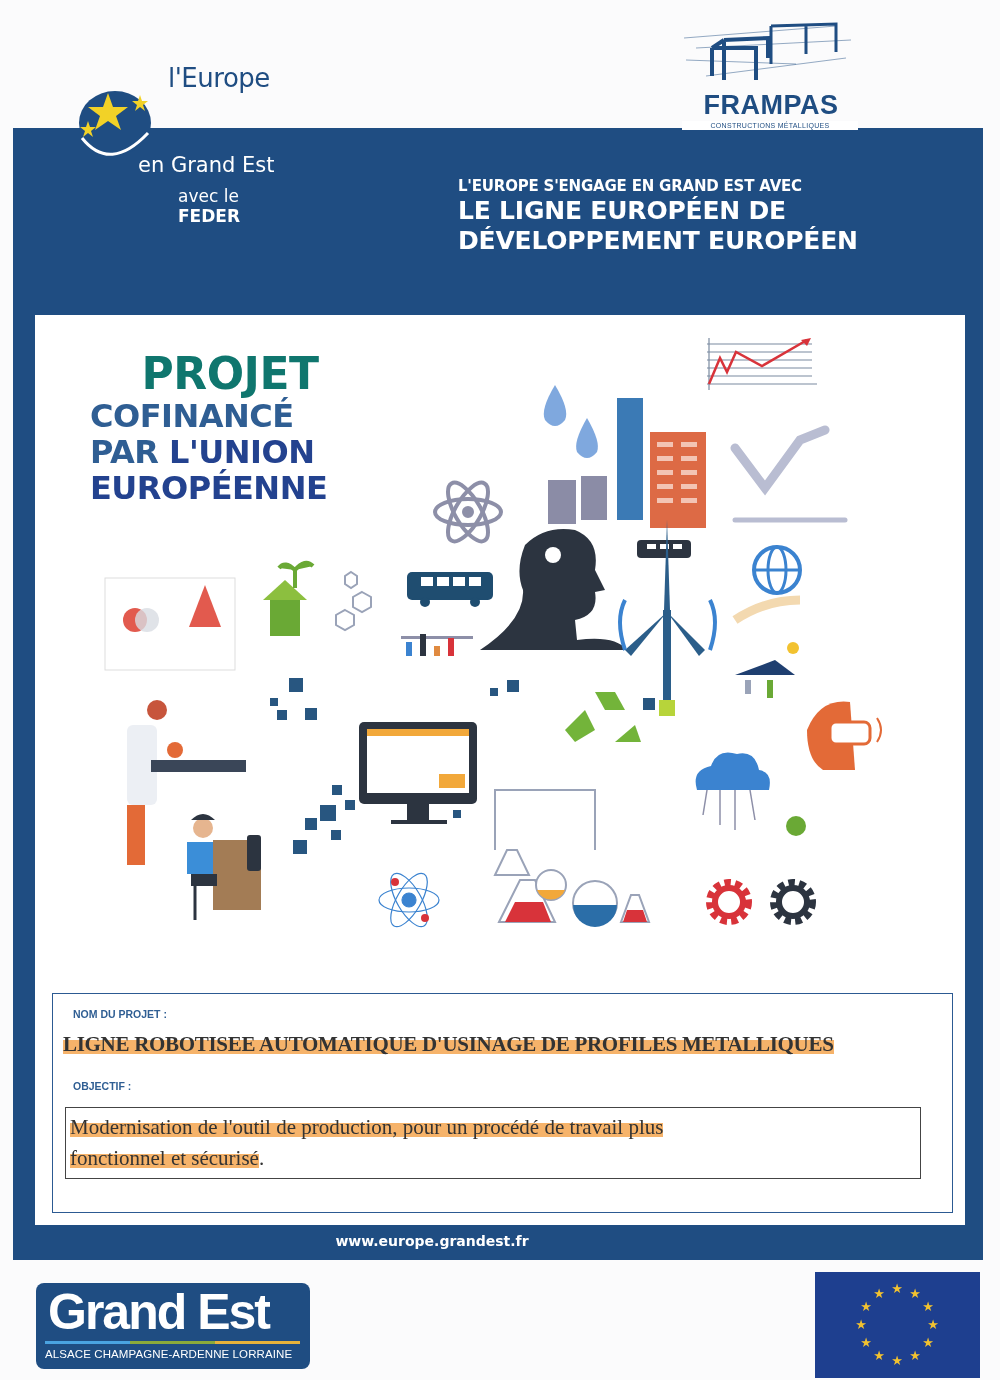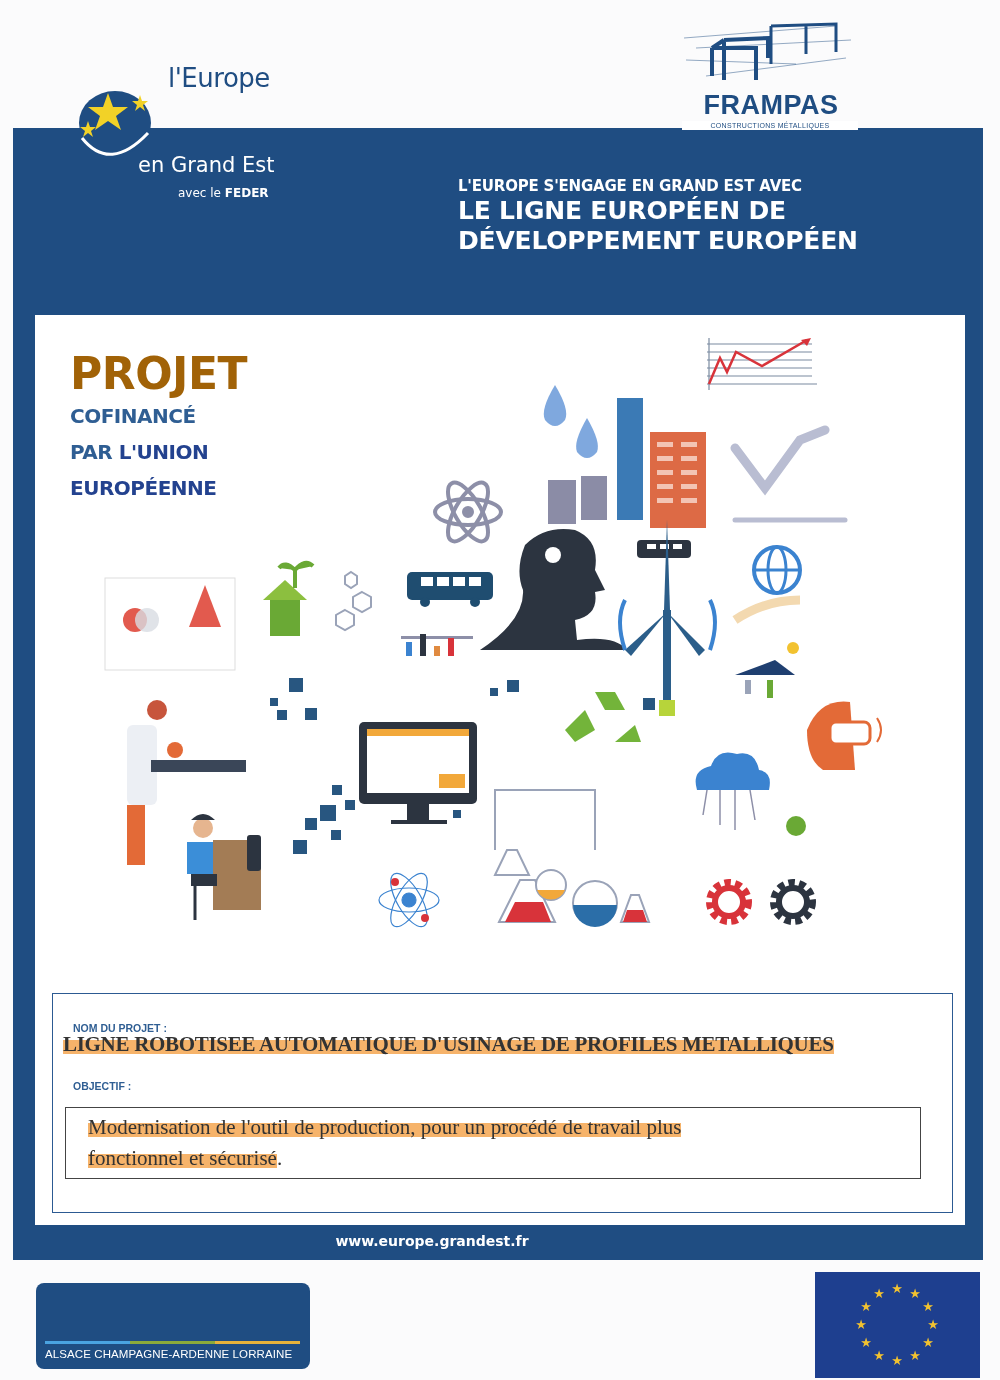--- a/index.html
+++ b/index.html
@@ -7,41 +7,41 @@
   .abs { position:absolute; }
   
   #blue-panel { left:13px; top:128px; width:970px; height:1132px; background:#1f4d82; }
   #white-panel { left:35px; top:315px; width:930px; height:910px; background:#ffffff; }
   
   #europe-logo { left:50px; top:55px; width:240px; height:150px; }
   .logo-europe { position:absolute; left:118px; top:8px; font-size:26px; color:#1f4d82; font-family:"DejaVu Sans", sans-serif; letter-spacing:-0.5px; }
   .logo-sengage { position:absolute; left:4px; top:34px; font-size:46px; color:#1f4d82; font-family:"DejaVu Sans", sans-serif; letter-spacing:-2px; line-height:1; }
   .logo-sengage span.white { color:#ffffff; }
   .logo-grandest { position:absolute; left:88px; top:98px; font-size:21px; color:#ffffff; font-weight:500; }
-  .logo-feder { position:absolute; left:128px; top:131px; font-size:12px; color:#ffffff; }
+  .logo-feder { position:absolute; left:128px; top:131px; font-size:17px; color:#ffffff; }
   .logo-feder b { font-weight:bold; }
   
   #frampas-logo { left:676px; top:18px; width:190px; height:115px; }
   .frampas-name { position:absolute; left:0; top:72px; width:190px; text-align:center; font-family:"Liberation Sans", sans-serif; font-weight:bold; font-size:27px; color:#1f4d82; letter-spacing:0.5px; }
   .frampas-sub { position:absolute; left:6px; top:103px; width:176px; text-align:center; font-family:"Liberation Sans", sans-serif; font-size:7px; color:#1f4d82; background:#fff; letter-spacing:0.3px; padding:1px 0; }
   
   #feder-header { left:458px; top:177px; width:440px; color:#fff; }
   .fh-line1 { font-size:15px; font-weight:bold; letter-spacing:-0.2px; }
   .fh-line2 { font-size:25px; font-weight:bold; line-height:28px; margin-top:2px; letter-spacing:-0.2px; }
   
   #projet-title { left:70px; top:350px; width:320px; color:#2c5a92; font-weight:bold; }
-  .pt-1 { font-size:44px; line-height:48px; color:#a16207; letter-spacing:-0.5px; }
-  .pt-2 { font-size:20px; line-height:36px; color:#2f5e93; letter-spacing:-0.5px; }
+  .pt-1 { font-size:44px; line-height:48px; color:#0f766e; letter-spacing:-0.5px;text-align:center; }
+  .pt-2 { font-size:32px; line-height:36px; color:#2f5e93; letter-spacing:-0.5px;margin-left:20px; }
   .pt-2 .dark { color:#23428f; }
   
   #form-box { left:52px; top:993px; width:901px; height:220px; border:1.5px solid #2c5a92; background:#fff; box-sizing:border-box; }
   .form-label { position:absolute; left:20px; font-size:10.5px; font-weight:bold; color:#2f5e93; font-family:"Liberation Sans", sans-serif; }
   .project-name { position:absolute; left:10px; top:38px; font-family:"Liberation Serif", serif; font-size:21px; font-weight:bold; color:#333; letter-spacing:-0.3px; }
   .hl { background:linear-gradient(transparent 35%, #f6b36a 35%, #f6b36a 90%, transparent 90%);margin-top:16px; }
-  #objective-box { position:absolute; left:12px; top:113px; width:856px; height:72px; border:1.3px solid #444; box-sizing:border-box; padding:4px 22px; font-family:"Liberation Serif", serif; font-size:21px; line-height:31px; color:#333; }
+  #objective-box { position:absolute; left:12px; top:113px; width:856px; height:72px; border:1.3px solid #444; box-sizing:border-box; padding:4px 4px; font-family:"Liberation Serif", serif; font-size:21px; line-height:31px; color:#333; }
   #website { left:13px; top:1233px; width:838px; text-align:center; color:#fff; font-size:14px; font-weight:bold; }
   
   #grandest-logo { left:36px; top:1283px; width:274px; height:86px; background:#1f4d82; border-radius:8px; }
   .ge-name { position:absolute; left:12px; top:0px; font-size:50px; font-weight:bold; color:#fff; letter-spacing:-2px; font-family:"Liberation Sans", sans-serif; }
   .ge-bar { position:absolute; left:9px; top:58px; height:3px; }
   .ge-sub { position:absolute; left:9px; top:65px; font-size:11.5px; color:#fff; font-family:"Liberation Sans", sans-serif; letter-spacing:0.1px; }
   
   #eu-flag { left:815px; top:1272px; width:165px; height:106px; background:#1e3f8f; }
   svg { display:block; }
 </style>
@@ -309,32 +309,33 @@
       <circle cx="634" cy="572" r="14" fill="none" stroke="#d8333a" stroke-width="6"></circle>
     </g>
   <g>
       <circle cx="698" cy="572" r="18" fill="none" stroke="#2c3440" stroke-width="10" stroke-dasharray="6 4"></circle>
       <circle cx="698" cy="572" r="14" fill="none" stroke="#2c3440" stroke-width="6"></circle>
     </g>
   <circle cx="701" cy="496" r="10" fill="#6aa935"></circle>
 </svg>
 
 <div id="form-box" class="abs">
-  <div class="form-label" style="top:28px">NOM DU PROJET :</div>
+  <div class="form-label" style="top:14px">NOM DU PROJET :</div>
   <div class="project-name"><span class="hl">LIGNE ROBOTISEE AUTOMATIQUE D'USINAGE DE PROFILES METALLIQUES</span></div>
   <div class="form-label" style="top:86px">OBJECTIF :</div>
   <div id="objective-box">
     <div><span class="hl">Modernisation de l'outil de production, pour un procédé de travail plus</span></div>
     <div><span class="hl">fonctionnel et sécurisé</span><span>.</span></div>
   </div>
 </div>
 
 <div id="website" class="abs">www.europe.grandest.fr</div>
 
 <div id="grandest-logo" class="abs">
+  <div class="ge-name">Grand Est</div>
   <div class="ge-bar" style="left:9px;width:85px;background:#4aa3e0"></div>
   <div class="ge-bar" style="left:94px;width:85px;background:#8aaa3a"></div>
   <div class="ge-bar" style="left:179px;width:85px;background:#e6b23a"></div>
   <div class="ge-sub">ALSACE CHAMPAGNE-ARDENNE LORRAINE</div>
 </div>
 
 <div id="eu-flag" class="abs">
   <svg width="165" height="106">
     <g fill="#f2c230" font-size="13" text-anchor="middle" font-family="DejaVu Sans, sans-serif">
       <text x="82" y="21">★</text>

